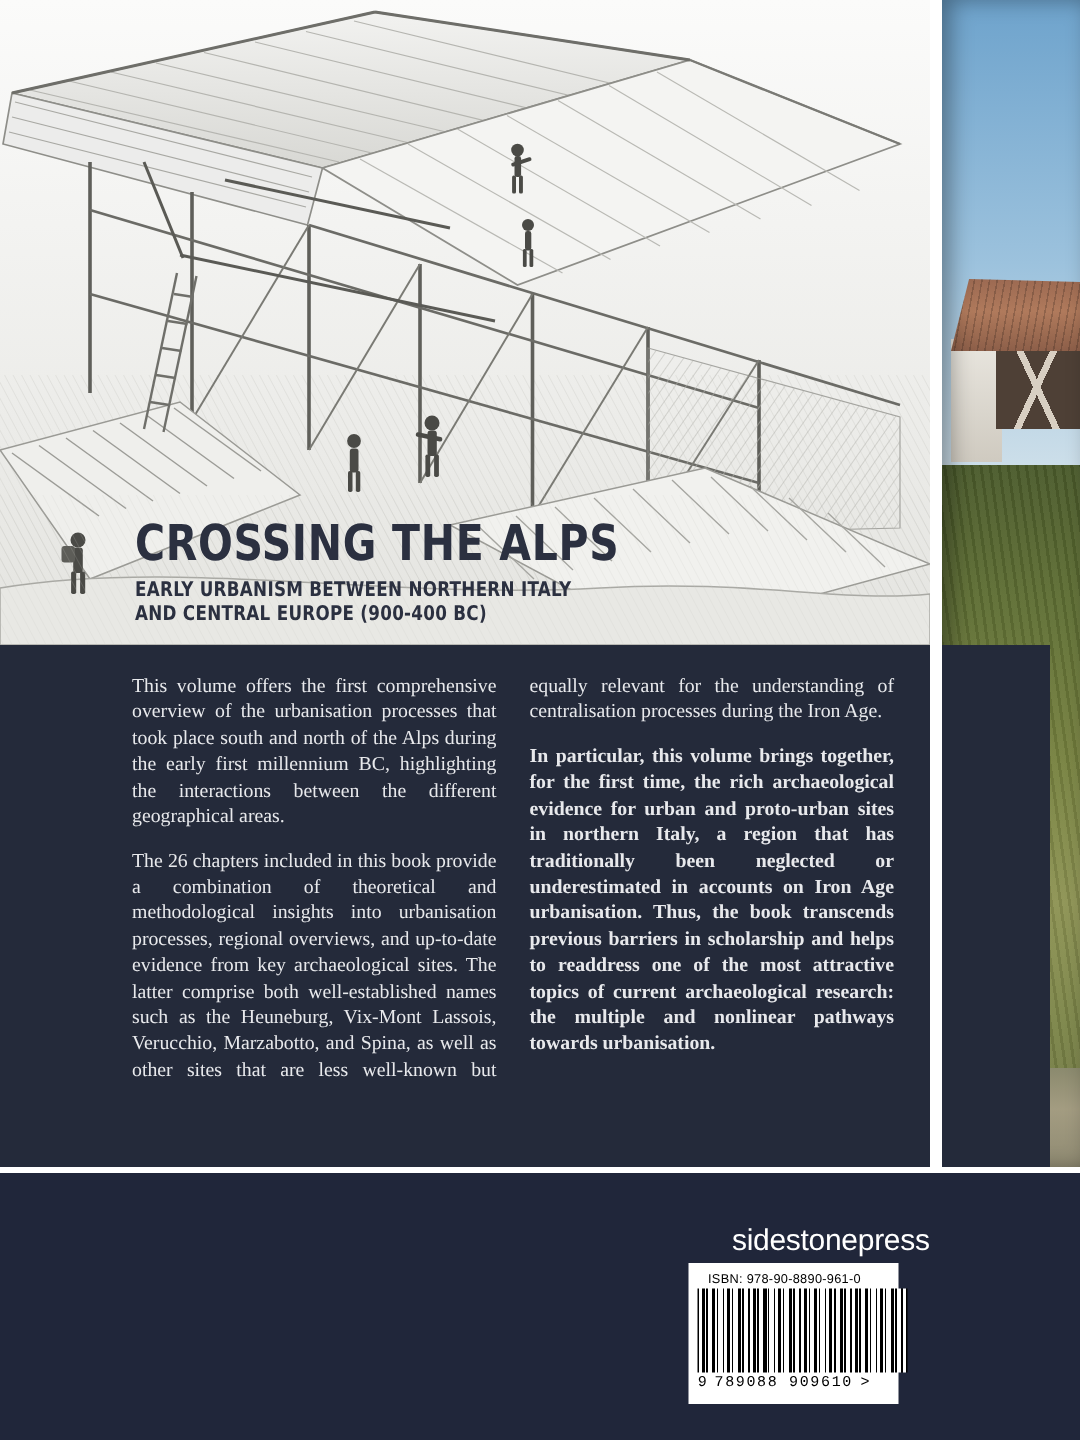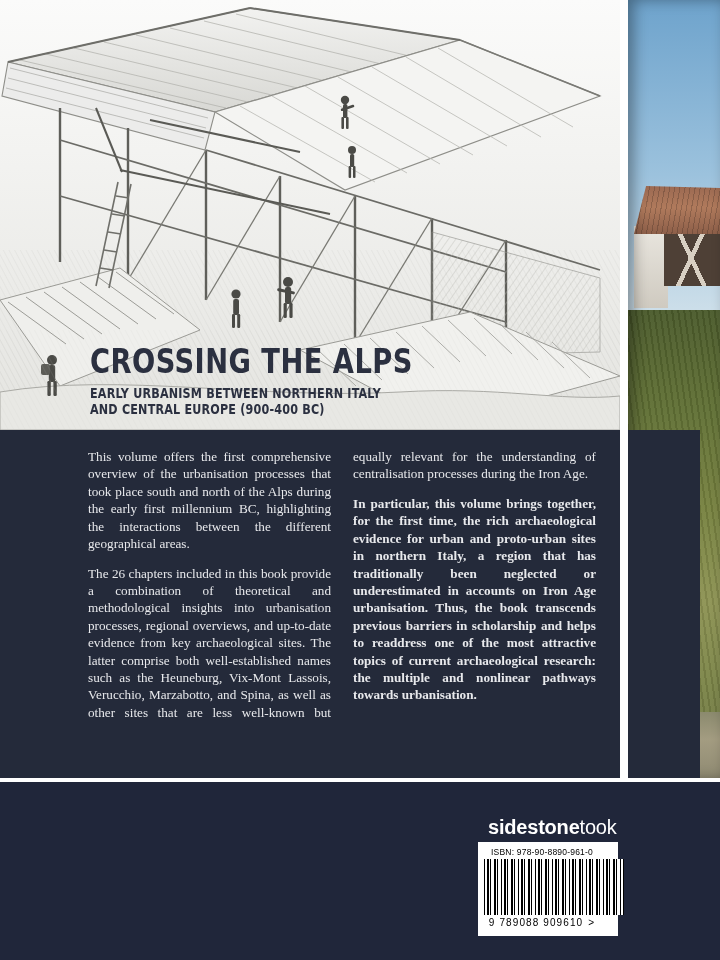--- a/index.html
+++ b/index.html
@@ -184,26 +184,26 @@
   }
   .publisher {
     position: absolute;
     left: 488px;
     top: 36px;
     font-family: "Liberation Sans", sans-serif;
     font-size: 20px;
     color: #ffffff;
     letter-spacing: -0.2px;
   }
-  .publisher .bold { font-weight: 700; }
+  .publisher .bold { font-weight: 400; }
   .publisher .light { font-weight: 400; }
 
   .barcode-box {
     position: absolute;
-    left: 478px;
+    left: 459px;
     top: 62px;
     width: 140px;
     height: 94px;
     background: #ffffff;
     padding: 5px 18px 3px 6px;
     box-sizing: border-box;
   }
   .isbn-text {
     font-family: "Liberation Sans", sans-serif;
     font-size: 8.5px;
@@ -217,21 +217,21 @@
     width: 140px;
     margin: 0 auto;
     background: repeating-linear-gradient(90deg,
       #000 0 1px, #fff 1px 3px,
       #000 3px 5px, #fff 5px 6px,
       #000 6px 7px, #fff 7px 10px,
       #000 10px 12px, #fff 12px 13px,
       #000 13px 14px, #fff 14px 17px);
   }
   .barcode-digits {
-    font-family: Liberation Sans, sans-serif;
+    font-family: Liberation Mono, monospace;
     font-size: 10px;
     color: #000;
     letter-spacing: 1.1px;
     text-align: center;
     margin-top: 2px;
   }
   .barcode-digits .lead { margin-right: 4px; }
   .barcode-digits .tail { margin-left: 5px; }
 
   
@@ -441,21 +441,21 @@
   <div class="blurb-panel">
     <div class="blurb-cols">
       <p>This volume offers the first comprehensive overview of the urbanisation processes that took place south and north of the Alps during the early first millennium BC, highlighting the interactions between the different geographical areas.</p>
       <p>The 26 chapters included in this book provide a combination of theoretical and methodological insights into urbanisation processes, regional overviews, and up-to-date evidence from key archaeological sites. The latter comprise both well-established names such as the Heuneburg, Vix-Mont Lassois, Verucchio, Marzabotto, and Spina, as well as other sites that are less well-known but equally relevant for the understanding of centralisation processes during the Iron Age.</p>
       <p>In particular, this volume brings together, for the first time, the rich archaeological evidence for urban and proto-urban sites in northern Italy, a region that has traditionally been neglected or underestimated in accounts on Iron Age urbanisation. Thus, the book transcends previous barriers in scholarship and helps to readdress one of the most attractive topics of current archaeological research: the multiple and nonlinear pathways towards urbanisation.</p>
     </div>
   </div>
 
   <div class="bottom">
     <div class="publisher">
-      <span class="bold">sidestone</span><span class="light">took</span>
+      <span class="bold">sidestone</span><span class="light">press</span>
     </div>
     <div class="barcode-box">
       <div class="isbn-text">ISBN:  978-90-8890-961-0</div>
       <div class="bars"></div>
       <div class="barcode-digits">
         <span class="lead">9</span><span>789088 909610</span><span class="tail">&gt;</span>
       </div>
     </div>
   </div>
 

